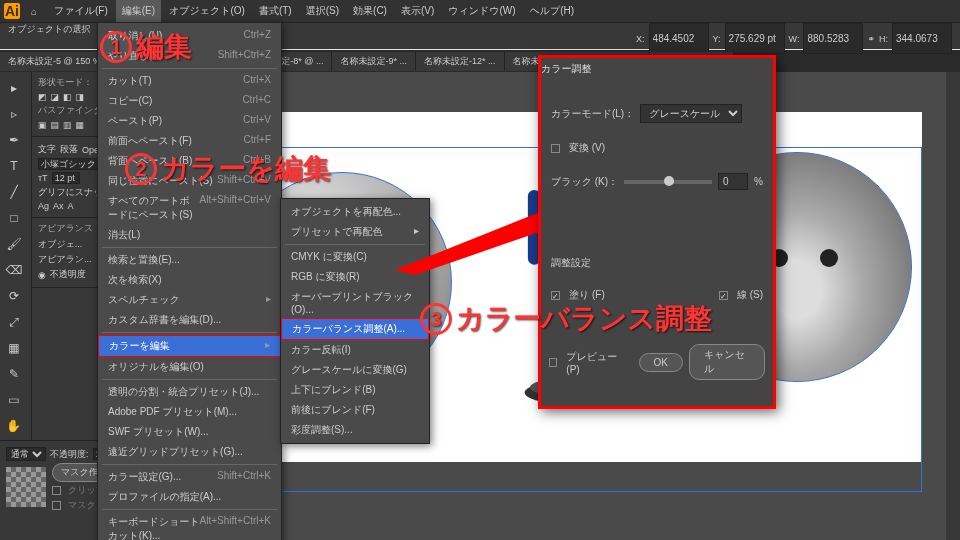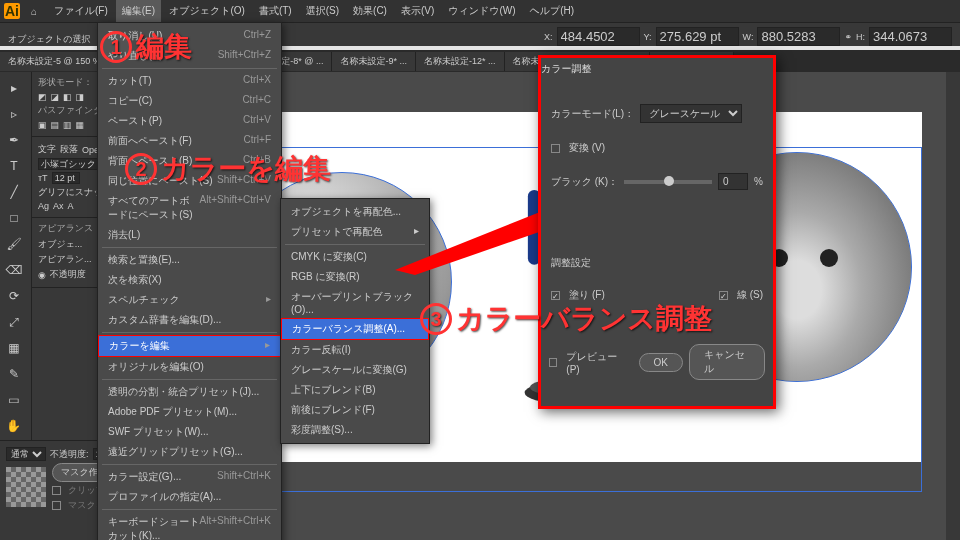--- a/index.html
+++ b/index.html
@@ -2,23 +2,23 @@
 <html><head>
 <meta charset="utf-8">
 <style>
 * { margin: 0; padding: 0; box-sizing: border-box; font-family: sans-serif; }
 body { width: 960px; height: 540px; background: #323232; color: #ccc; font-size: 10px; overflow: hidden; position: relative; }
 .menubar { height: 22px; background: #323232; display: flex; align-items: center; padding: 0 4px; gap: 2px; }
 .menubar .logo { width: 16px; height: 16px; background: #ff9a00; border-radius: 2px; margin-right: 4px; display:flex;align-items:center;justify-content:center;color:#330;font-weight:bold;font-size:14px;}
 .menubar .home { width: 16px; height: 16px; margin-right: 4px; display:flex;align-items:center;justify-content:center; }
 .menu-item { padding: 16px 6px; cursor: pointer; font-size: 10px; }
 .menu-item.active { background: #5a5a5a; }
-.control-bar { height: 28px; background: #383838; border-top: 1px solid #222; border-bottom: 4px solid #e5e5e5; display: flex; align-items: flex-end; padding: 0 8px; gap: 0; font-size: 9px; }
+.control-bar { height: 28px; background: #383838; border-top: 1px solid #222; border-bottom: 1px solid #e5e5e5; display: flex; align-items: flex-start; padding: 0 8px; gap: 0; font-size: 9px; }
 .control-bar .seg { display:flex; align-items:center; gap:4px; }
-.control-bar input { width: 83px; background: #2a2a2a; border: 1px solid #222; color: #ccc; font-size: 13px; padding: 1px 3px; }
+.control-bar input { width: 60px; background: #2a2a2a; border: 1px solid #222; color: #ccc; font-size: 10px; padding: 9px 3px; }
 .tab-bar { height: 22px; background: #2a2a2a; display: flex; align-items: center; overflow: hidden; font-size: 9px; }
 .tab { padding: 3px 8px; background: #383838; border-right: 1px solid #222; white-space: nowrap; }
 .workspace { display: flex; height: calc(100% - 72px); }
 .toolbox { width: 32px; background: #383838; display: flex; flex-direction: column; padding: 4px 0; gap: 2px; border-right:1px solid #222;}
 .tool { width: 28px; height: 24px; display: flex; align-items: center; justify-content: center; font-size: 12px; cursor: pointer; }
 .left-panels { width: 150px; background: #383838; border-right: 1px solid #222; font-size: 9px; }
 .panel { border-bottom: 1px solid #222; padding: 4px 6px; }
 .panel-title { font-size: 9px; color: #aaa; margin-bottom: 3px; }
 .panel-row { display:flex; align-items:center; gap:4px; margin: 2px 0; font-size:9px; }
 .panel-row input { width: 28px; background: #2a2a2a; border: 1px solid #222; color: #ccc; font-size: 9px; padding: 0 2px; }

